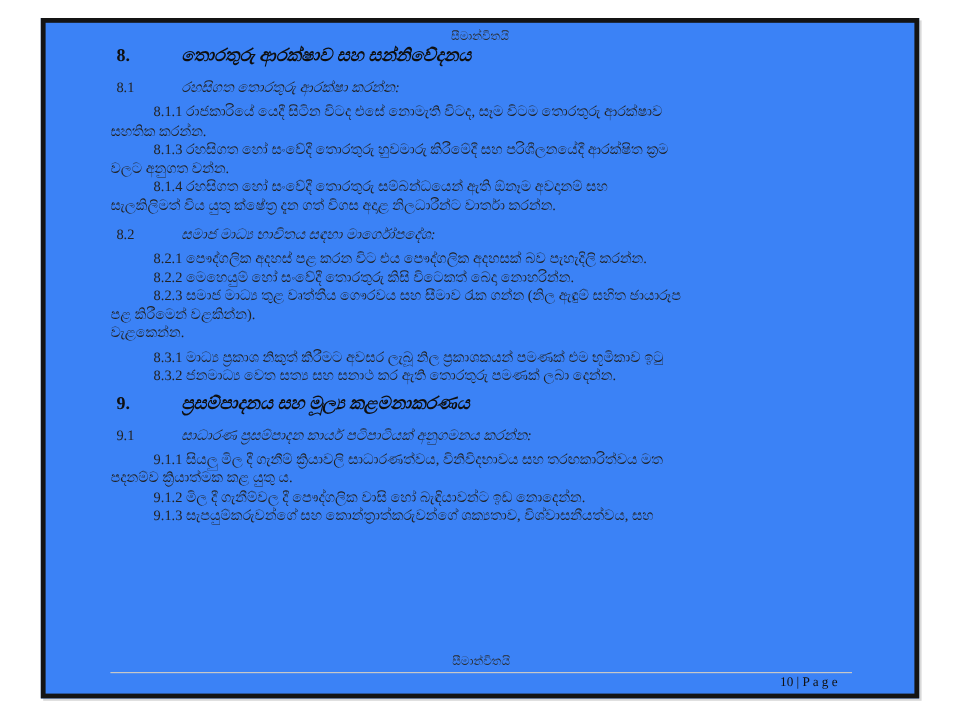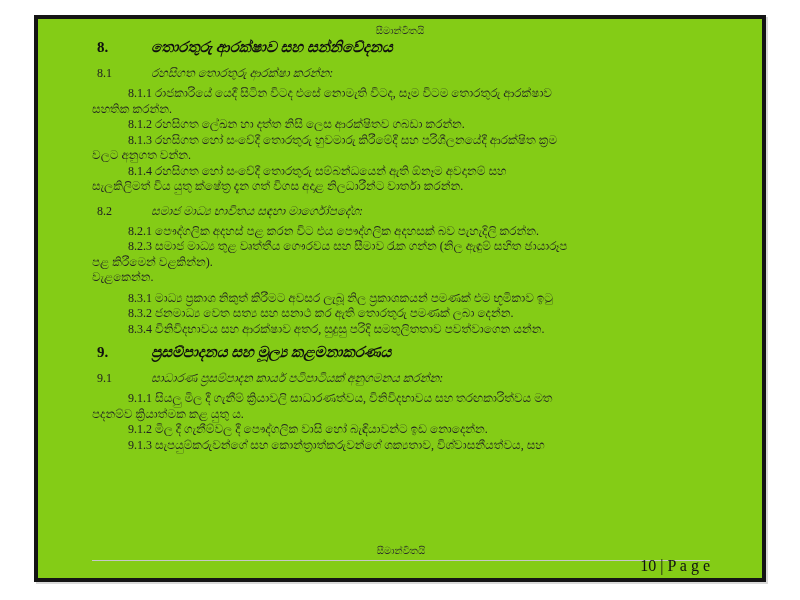--- a/index.html
+++ b/index.html
@@ -13,21 +13,21 @@
     color: #1c1c1c;
   }
   .page {
     position: absolute;
     left: 34px;
     top: 15px;
     width: 732px;
     height: 567px;
     box-sizing: border-box;
     border: 4px solid #141414;
-    background: #84cc16;
+    background: #3b82f6;
     box-shadow: 2px 2px 0 #d9d9d9;
   }
   .page-header {
     margin-top: 5px;
     height: 14px;
     line-height: 14px;
     text-align: center;
     font-size: 10px;
     color: #2a2a2a;
   }
@@ -83,23 +83,23 @@
   }
   .footer-rule {
     position: absolute;
     left: 0;
     right: 0;
     bottom: 17px;
     border-top: 1px solid #c7c7c7;
   }
   .page-number {
     position: absolute;
-    right: 0;
+    right: 12px;
     bottom: 3px;
-    font-size: 16px;
+    font-size: 11px;
     color: #111111;
   }
 </style>
 </head>
 <body>
 
 <div class="page">
   <div class="page-header">සීමාන්විතයි</div>
 
   <div class="content">
@@ -107,40 +107,39 @@
         <span class="num">8.</span>
         <span class="title">තොරතුරු ආරක්ෂාව සහ සන්නිවේදනය</span>
       </div>
       <div class="sub-heading">
         <span class="num">8.1</span>
         <span class="title">රහසිගත තොරතුරු ආරක්ෂා කරන්න:</span>
       </div>
       <div class="items">
         <div class="item-line first">8.1.1 රාජකාරියේ යෙදී සිටින විටද එසේ නොමැති විටද, සෑම විටම තොරතුරු ආරක්ෂාව</div>
         <div class="item-line">සහතික කරන්න.</div>
-        <div class="item-line first">8.1.2 රහසිගත ලේඛන හා දත්ත නිසි ලෙස ආරක්ෂිතව ගබඩා කරන්න.</div>
         <div class="item-line first">8.1.3 රහසිගත හෝ සංවේදී තොරතුරු හුවමාරු කිරීමේදී සහ පරිශීලනයේදී ආරක්ෂිත ක්‍රම</div>
         <div class="item-line">වලට අනුගත වන්න.</div>
         <div class="item-line first">8.1.4 රහසිගත හෝ සංවේදී තොරතුරු සම්බන්ධයෙන් ඇති ඕනෑම අවදානම් සහ</div>
         <div class="item-line">සැලකිලිමත් විය යුතු ක්ෂේත්‍ර දැන ගත් විගස අදාළ නිලධාරීන්ට වාර්තා කරන්න.</div>
       </div>
       <div class="sub-heading">
         <span class="num">8.2</span>
         <span class="title">සමාජ මාධ්‍ය භාවිතය සඳහා මාර්ගෝපදේශ:</span>
       </div>
       <div class="items">
         <div class="item-line first">8.2.1 පෞද්ගලික අදහස් පළ කරන විට එය පෞද්ගලික අදහසක් බව පැහැදිලි කරන්න.</div>
+        <div class="item-line first">8.2.2 මෙහෙයුම් හෝ සංවේදී තොරතුරු කිසි විටෙකත් බෙදා නොහරින්න.</div>
         <div class="item-line first">8.2.3 සමාජ මාධ්‍ය තුළ වෘත්තීය ගෞරවය සහ සීමාව රැක ගන්න (නිල ඇඳුම් සහිත ඡායාරූප</div>
         <div class="item-line">පළ කිරීමෙන් වළකින්න).</div>
         <div class="item-line">වැළකෙන්න.</div>
       </div>
       <div class="items">
         <div class="item-line first">8.3.1 මාධ්‍ය ප්‍රකාශ නිකුත් කිරීමට අවසර ලැබූ නිල ප්‍රකාශකයන් පමණක් එම භූමිකාව ඉටු</div>
         <div class="item-line first">8.3.2 ජනමාධ්‍ය වෙත සත්‍ය සහ සනාථ කර ඇති තොරතුරු පමණක් ලබා දෙන්න.</div>
-        <div class="item-line first">8.3.4 විනිවිදභාවය සහ ආරක්ෂාව අතර, සුදුසු පරිදි සමතුලිතතාව පවත්වාගෙන යන්න.</div>
       </div>
       <div class="sec-heading later">
         <span class="num">9.</span>
         <span class="title">ප්‍රසම්පාදනය සහ මූල්‍ය කළමනාකරණය</span>
       </div>
       <div class="sub-heading">
         <span class="num">9.1</span>
         <span class="title">සාධාරණ ප්‍රසම්පාදන කාර්ය පටිපාටියක් අනුගමනය කරන්න:</span>
       </div>
       <div class="items">

